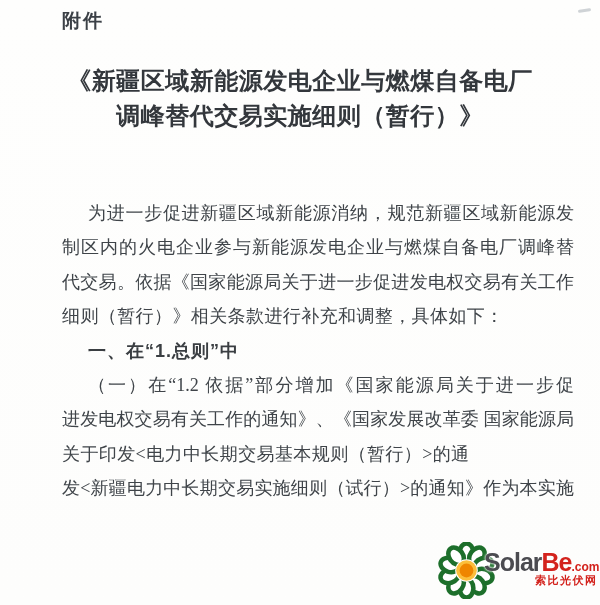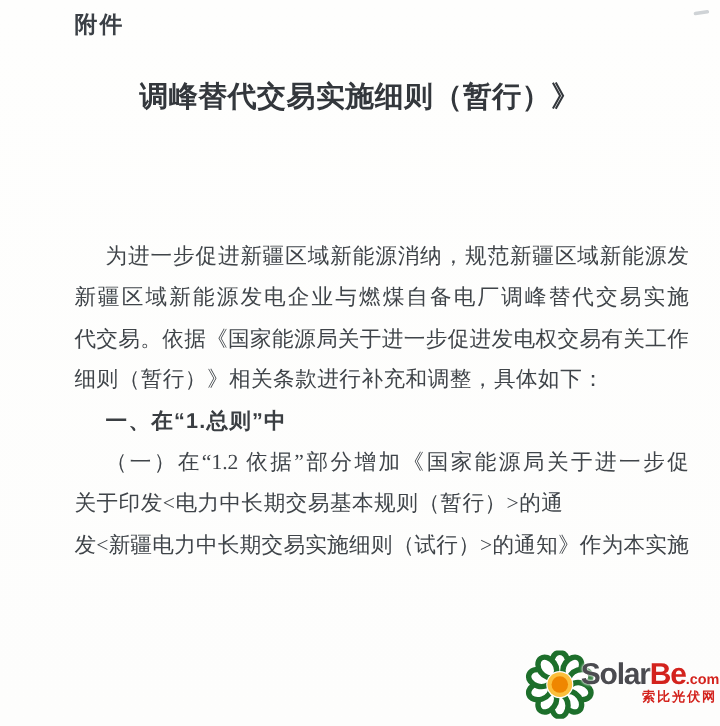--- a/index.html
+++ b/index.html
@@ -115,30 +115,32 @@
   }
 </style>
 </head>
 <body>
 
 <div class="page">
 
   <div class="attachment">附件</div>
 
   <div class="title">
+    <div class="title-line">《新疆区域新能源发电企业与燃煤自备电厂</div>
     <div class="title-line">调峰替代交易实施细则（暂行）》</div>
   </div>
 
   <div class="docbody">
     <div class="line just indent">为进一步促进新疆区域新能源消纳，规范新疆区域新能源发</div>
-    <div class="line just">新疆区域新能源发电企业与燃煤自备电厂调峰替代交易实施</div>
+    <div class="line just">制区内的火电企业参与新能源发电企业与燃煤自备电厂调峰替</div>
     <div class="line just">代交易。依据《国家能源局关于进一步促进发电权交易有关工作</div>
     <div class="line">细则（暂行）》相关条款进行补充和调整，具体如下：</div>
     <div class="line heading indent">一、在“1.总则”中</div>
     <div class="line just indent">（一）在“1.2 依据”部分增加《国家能源局关于进一步促</div>
+    <div class="line just">进发电权交易有关工作的通知》、《国家发展改革委 国家能源局</div>
     <div class="line">关于印发&lt;电力中长期交易基本规则（暂行）&gt;的通</div>
     <div class="line just">发&lt;新疆电力中长期交易实施细则（试行）&gt;的通知》作为本实施</div>
   </div>
 
   <div class="watermark">
     <svg class="wm-flower" width="57" height="57" viewBox="0 0 58 58" aria-hidden="true">
       <g stroke="#1d6f2b" stroke-width="4.6" fill="#ffffff">
         <ellipse cx="29" cy="11" rx="7" ry="9.5" transform="rotate(0 29 29)"></ellipse>
         <ellipse cx="29" cy="11" rx="7" ry="9.5" transform="rotate(36 29 29)"></ellipse>
         <ellipse cx="29" cy="11" rx="7" ry="9.5" transform="rotate(72 29 29)"></ellipse>

